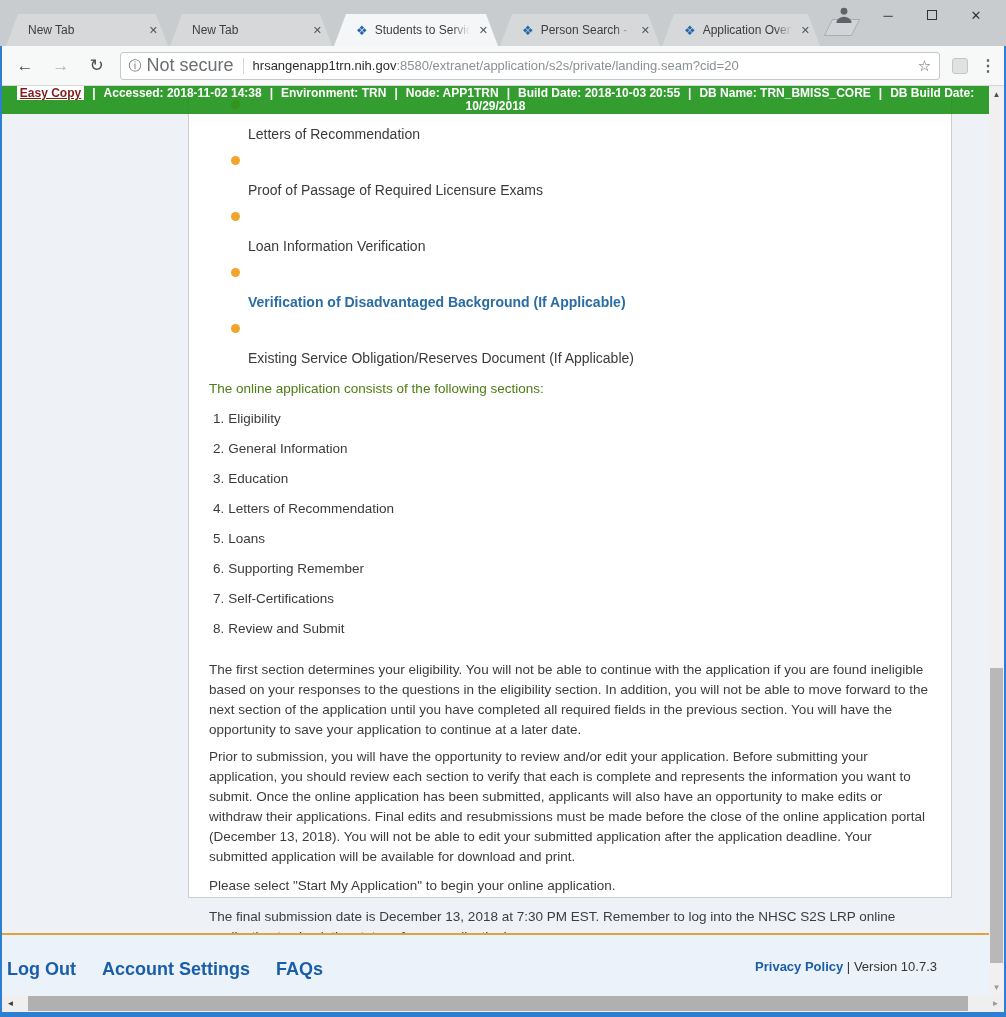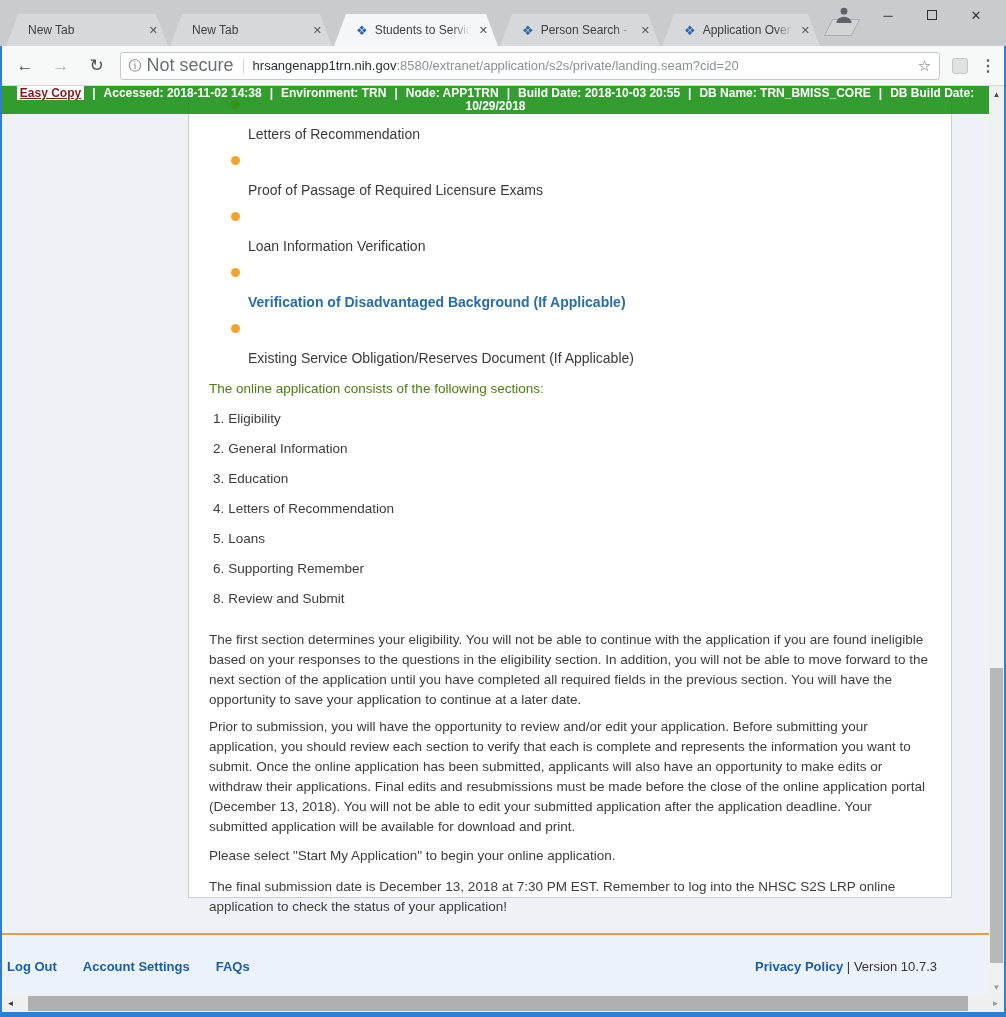--- a/index.html
+++ b/index.html
@@ -83,21 +83,21 @@
   .btn-row { margin-top:22px; text-align:right; }
   .start-btn { display:inline-block; margin-right:-5px; background:linear-gradient(#f8b03c,#f09d22);
                border:1px solid #e0921c; border-radius:3px; color:#2b2b2b; font-size:13px; font-weight:bold;
                letter-spacing:2.5px; padding:8px 14px 8px 16px; cursor:pointer; }
   .omb { margin-top:3px; font-size:11px; color:#555; }
 
   
   .page-footer { position:absolute; left:0; top:847px; width:987px; height:62px; background:#ebf2f9;
                  border-top:2px solid #e2a33d; z-index:3; }
   .footer-links { position:absolute; left:5px; top:24px; display:flex; gap:26px; }
-  .footer-links a { font-size:13px; font-weight:bold; color:#1a5dab; text-decoration:none; }
+  .footer-links a { font-size:18px; font-weight:bold; color:#1a5dab; text-decoration:none; }
   .footer-right { position:absolute; right:52px; top:24px; font-size:13px; color:#333; white-space:nowrap; }
   .footer-right .privacy { font-weight:bold; color:#1a5dab;padding-left:36px; }
 
   
   .vscroll { position:absolute; left:989px; top:86px; width:15px; height:909px; background:#f0f0f0; z-index:20; }
   .vs-up   { position:absolute; top:0; left:0; width:15px; height:16px; display:flex; align-items:center; justify-content:center;
              font-size:8px; color:#4f4f4f; }
   .vs-down { position:absolute; bottom:0; left:0; width:15px; height:16px; display:flex; align-items:center; justify-content:center;
              font-size:8px; color:#9a9a9a; }
   .vs-thumb{ position:absolute; left:1px; top:582px; width:13px; height:295px; background:#b8b8b8; }
@@ -198,20 +198,21 @@
 
       <div class="intro">The online application consists of the following sections:</div>
 
       <ol class="sections">
         <li><span class="num">1.</span><span>Eligibility</span></li>
         <li><span class="num">2.</span><span>General Information</span></li>
         <li><span class="num">3.</span><span>Education</span></li>
         <li><span class="num">4.</span><span>Letters of Recommendation</span></li>
         <li><span class="num">5.</span><span>Loans</span></li>
         <li><span class="num">6.</span><span>Supporting Remember</span></li>
+        <li><span class="num">7.</span><span>Self-Certifications</span></li>
         <li><span class="num">8.</span><span>Review and Submit</span></li>
       </ol>
 
       <p class="para p1">The first section determines your eligibility. You will not be able to continue with the application if you are found ineligible based on your responses to the questions in the eligibility section. In addition, you will not be able to move forward to the next section of the application until you have completed all required fields in the previous section. You will have the opportunity to save your application to continue at a later date.</p>
       <p class="para p2">Prior to submission, you will have the opportunity to review and/or edit your application. Before submitting your application, you should review each section to verify that each is complete and represents the information you want to submit. Once the online application has been submitted, applicants will also have an opportunity to make edits or withdraw their applications. Final edits and resubmissions must be made before the close of the online application portal (December 13, 2018). You will not be able to edit your submitted application after the application deadline. Your submitted application will be available for download and print.</p>
       <p class="para p3">Please select "Start My Application" to begin your online application.</p>
       <p class="para p4">The final submission date is December 13, 2018 at 7:30 PM EST. Remember to log into the NHSC S2S LRP online application to check the status of your application!</p>
 
       <div class="btn-row">
         <span class="start-btn">START MY APPLICATION</span>

